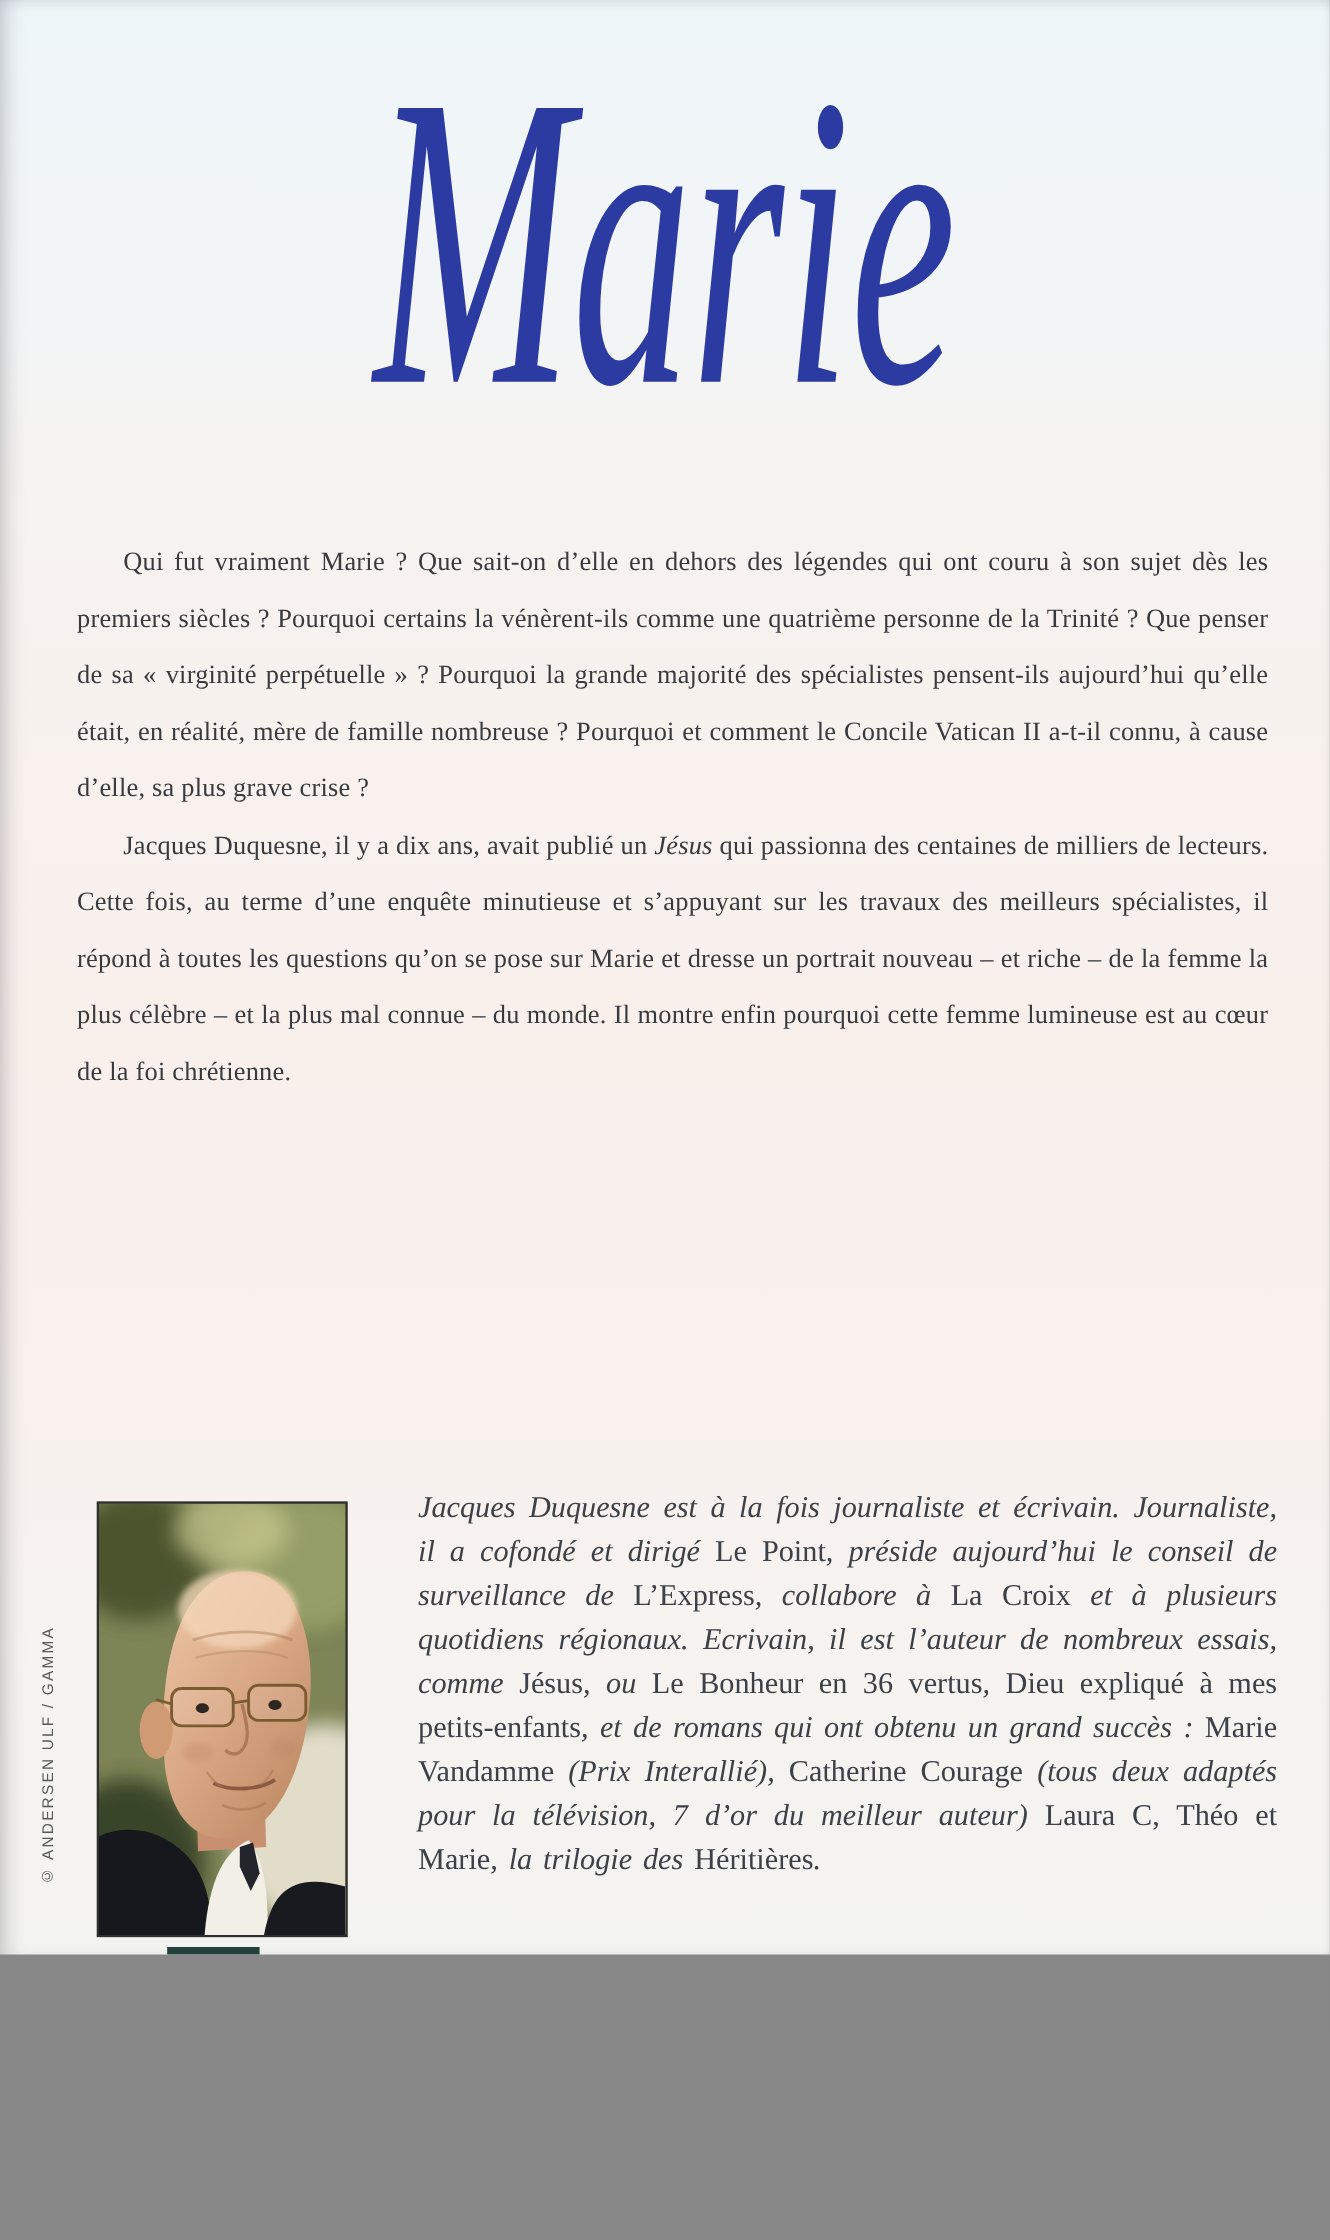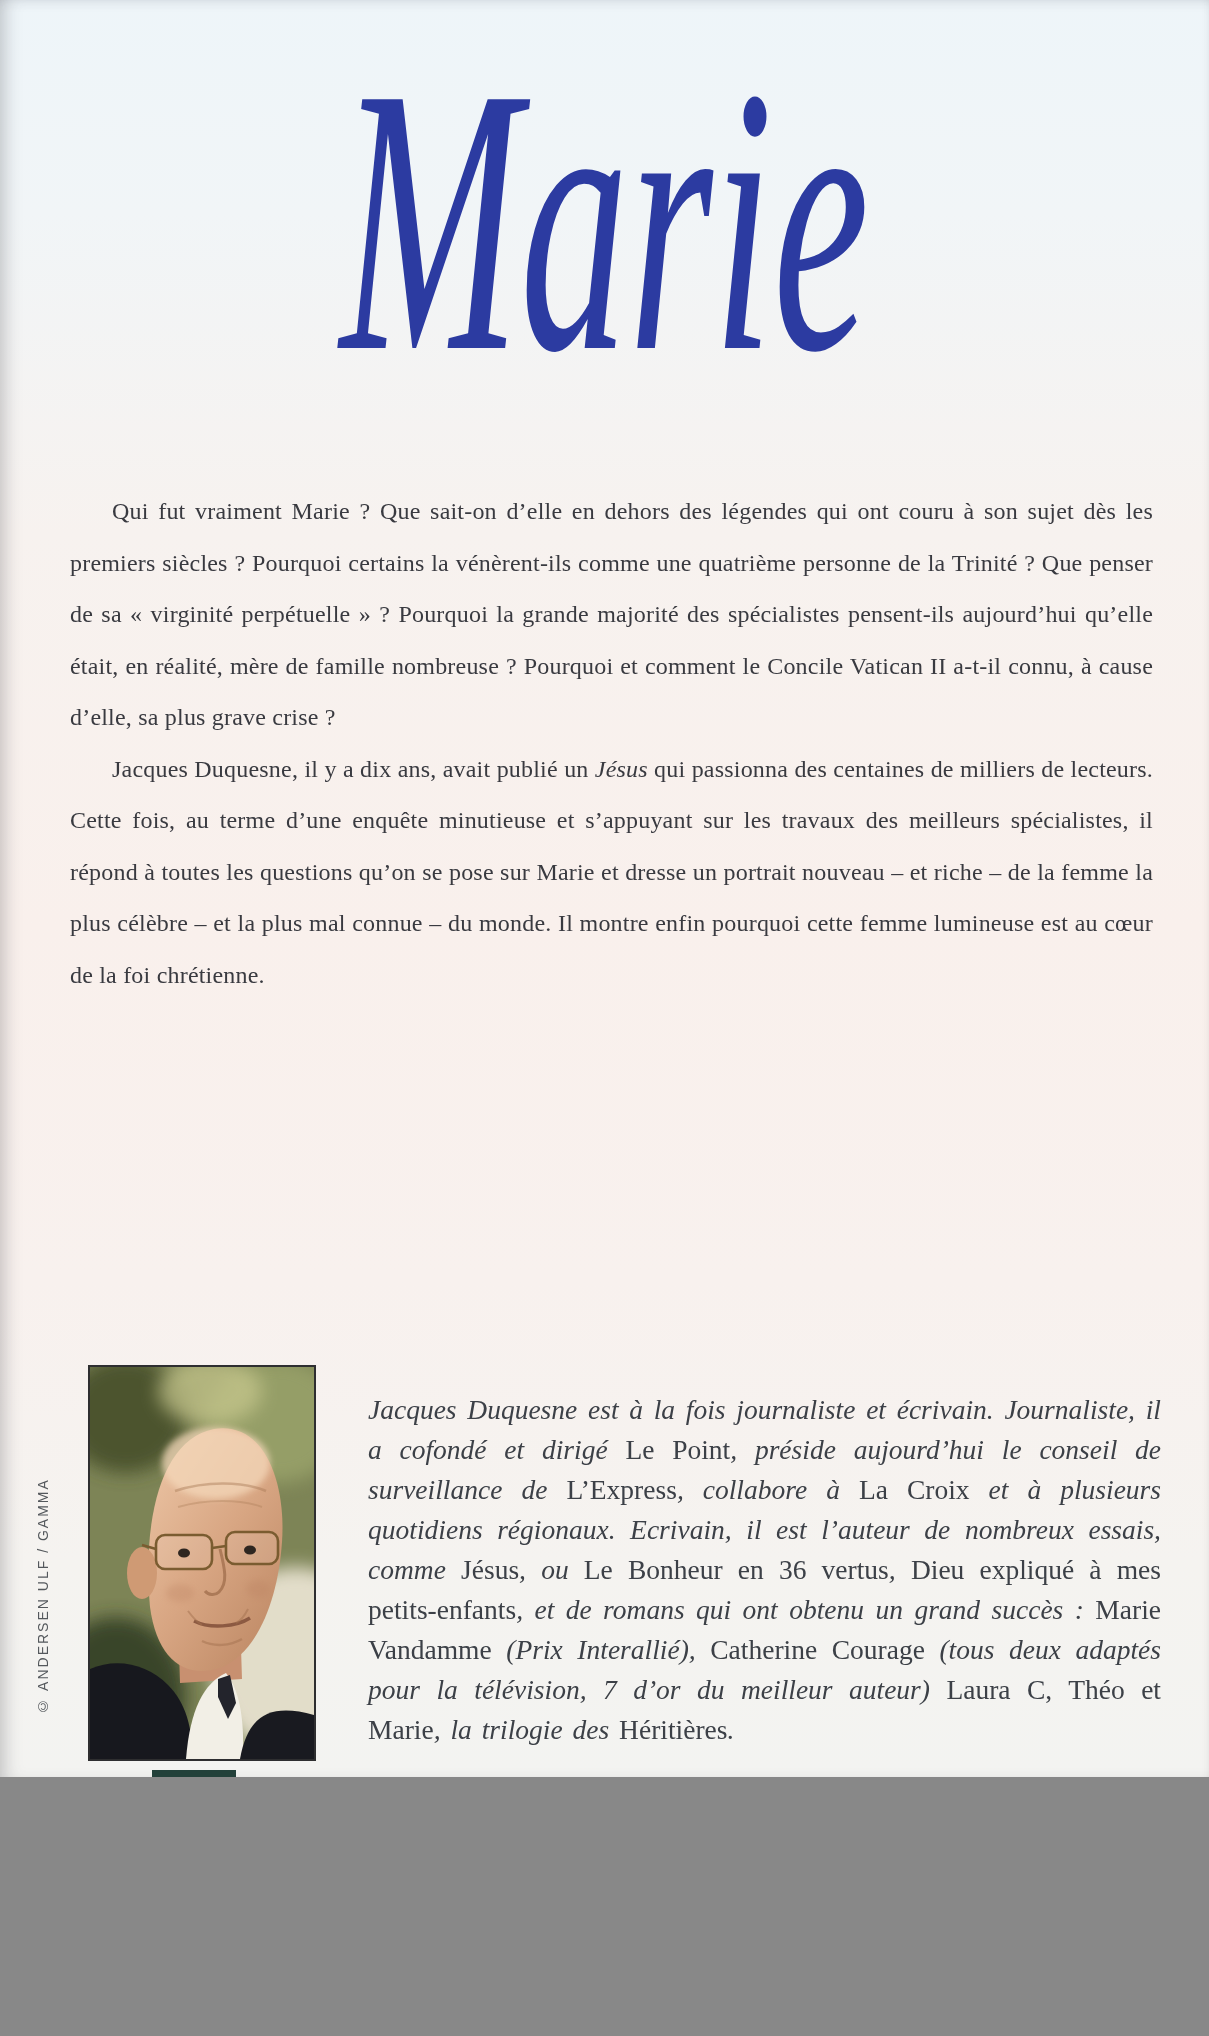--- a/index.html
+++ b/index.html
@@ -23,23 +23,23 @@
   }
   .synopsis{
     position:absolute; left:70px; right:56px; top:486px;
     font-size:24px; line-height:51.5px; text-align:justify;
     color:#393a40; letter-spacing:.2px;
   }
   .synopsis p{margin:0; text-indent:42px;}
   .seg-i{font-style:italic;}
   .seg-r{font-style:normal;}
   .bio{
-    position:absolute; left:368px; right:48px; top:1350px;
+    position:absolute; left:380px; right:48px; top:1350px;
     font-size:27.5px; line-height:40px; text-align:justify;
-    font-style:italic; color:#3c4047; word-spacing:3px;margin-top:40px;
+    font-style:italic; color:#3c4047; word-spacing:3px;
   }
   .photo-frame{
     position:absolute; left:88px; top:1365px; width:224px; height:392px;
     border:2px solid #2e2e30; box-sizing:content-box; overflow:hidden;
     background:#7d8456;
   }
   .photo-frame svg{display:block; width:100%; height:100%;}
   .credit{
     position:absolute; left:30px; top:1442px; height:308px; width:26px;
     writing-mode:vertical-rl; transform:rotate(180deg);

